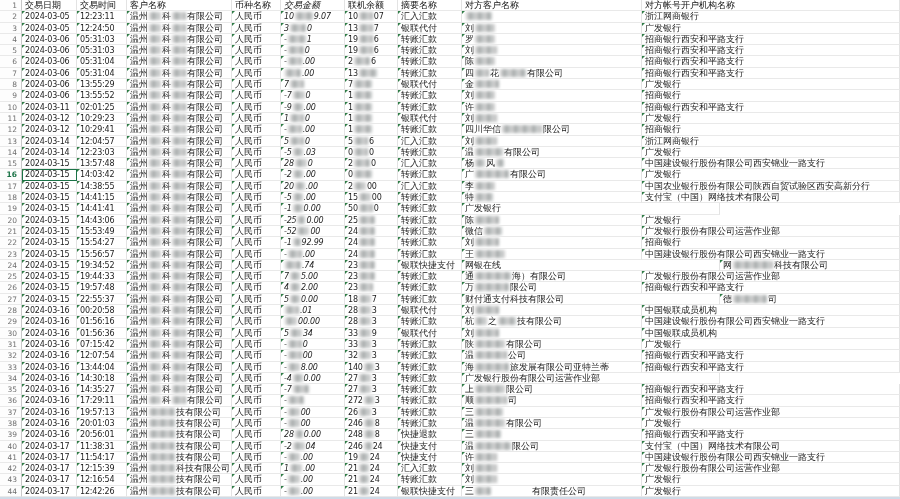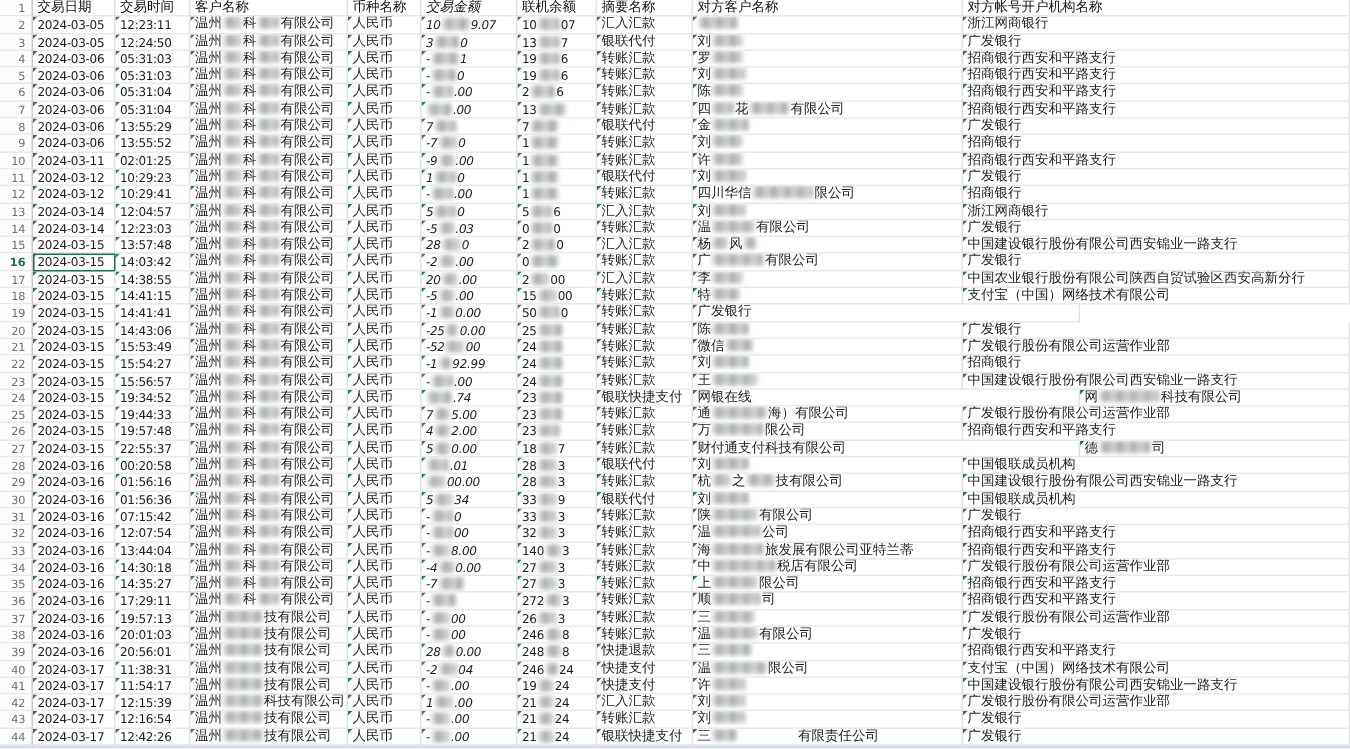--- a/index.html
+++ b/index.html
@@ -430,21 +430,20 @@
       </div>
       <div class="row">
         <div class="c w0 rn">34</div>
         <div class="c w1 t num"><span>2024-03-16</span></div>
         <div class="c w2 t num"><span>14:30:18</span></div>
         <div class="c w3 t"><span>温州</span><i class="rd" style="width: 12px;"></i><span>科</span><i class="rd" style="width: 14px;"></i><span>有限公司</span></div>
         <div class="c w4 t"><span>人民币</span></div>
         <div class="c w5 t num"><span>-4</span><i class="rd" style="width: 10px;"></i><span>0.00</span></div>
         <div class="c w6 t num"><span>27</span><i class="rd" style="width: 12px;"></i><span>3</span></div>
         <div class="c w7 t"><span>转账汇款</span></div>
-        <div class="c w8 t"><span>中</span><i class="rd" style="width: 42px;"></i><span>税店有限公司</span></div>
         <div class="c w9 t"><span>广发银行股份有限公司运营作业部</span></div>
       </div>
       <div class="row">
         <div class="c w0 rn">35</div>
         <div class="c w1 t num"><span>2024-03-16</span></div>
         <div class="c w2 t num"><span>14:35:27</span></div>
         <div class="c w3 t"><span>温州</span><i class="rd" style="width: 12px;"></i><span>科</span><i class="rd" style="width: 14px;"></i><span>有限公司</span></div>
         <div class="c w4 t"><span>人民币</span></div>
         <div class="c w5 t num"><span>-7</span><i class="rd" style="width: 16px;"></i></div>
         <div class="c w6 t num"><span>27</span><i class="rd" style="width: 12px;"></i><span>3</span></div>

